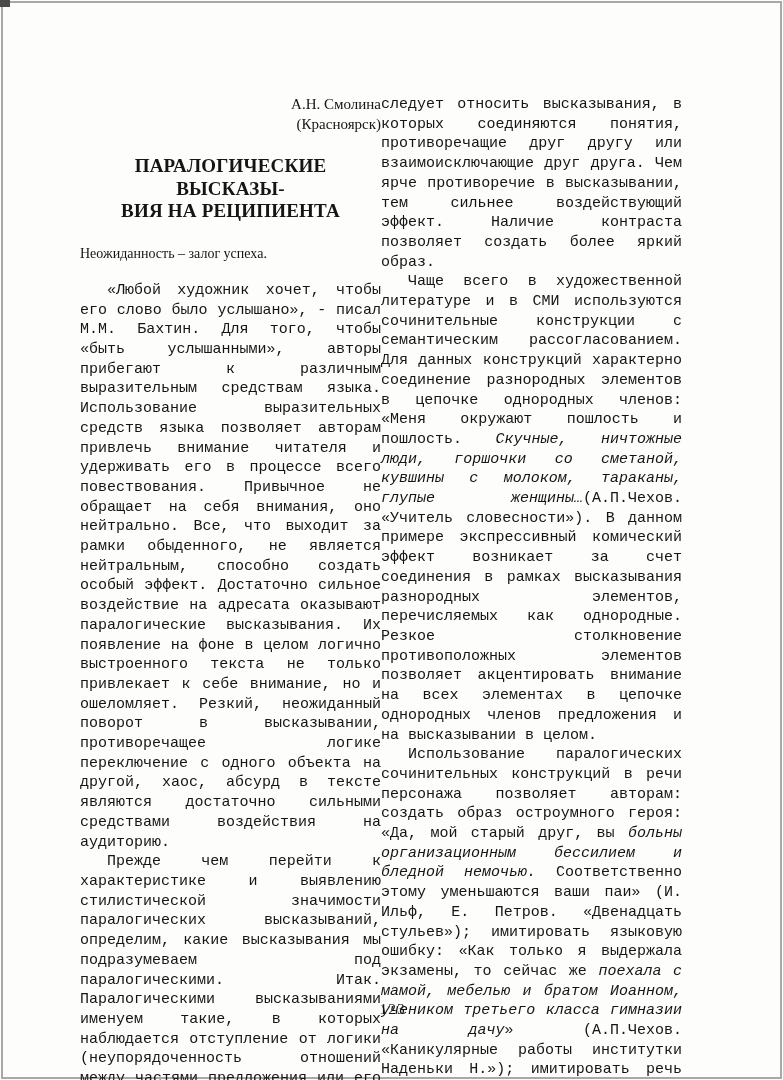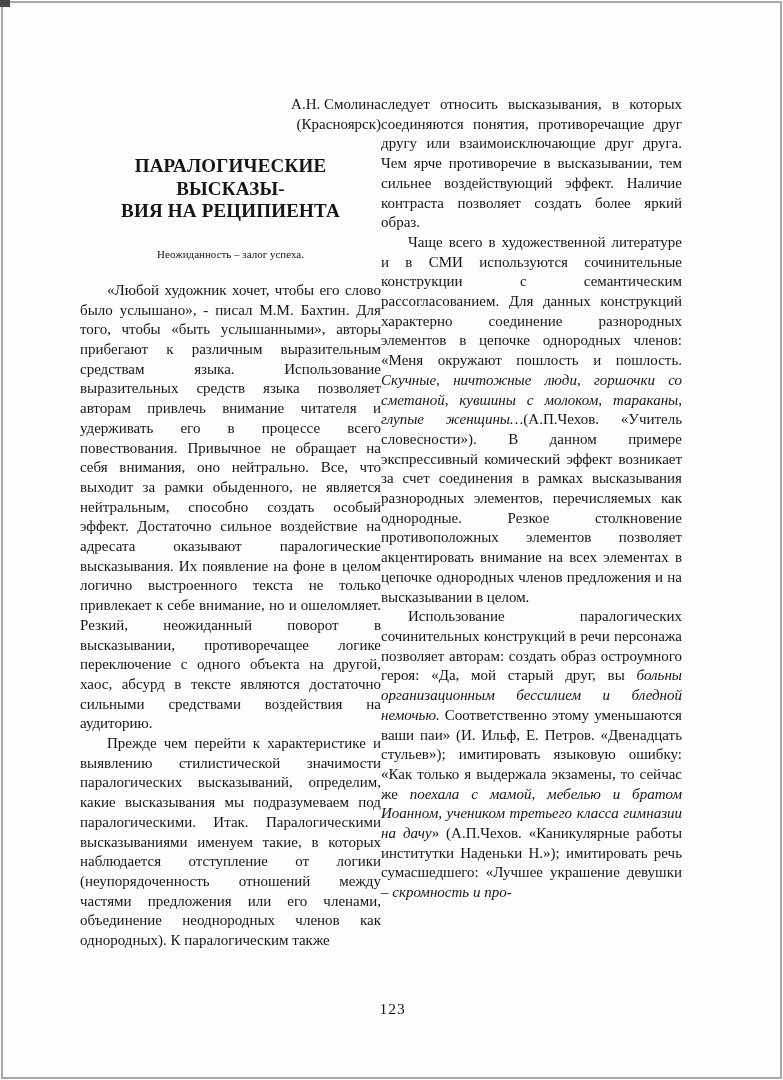--- a/index.html
+++ b/index.html
@@ -52,27 +52,28 @@
   }
   .article-title {
     text-align: center;
     font-weight: bold;
     font-size: 19px;
     line-height: 22.5px;
     letter-spacing: 0.2px;
     margin-bottom: 21px;
   }
   .epigraph {
-    text-align: center;
-    font-size: 11px;
+    text-align: left;
+    font-size: 14px;
     line-height: 20px;
     margin-bottom: 17px;
   }
   .paragraphs p {
     margin: 0;
+    font-family: Liberation Mono, monospace;
   }
   .paragraphs p.indent {
     text-indent: 27px;
   }
   .italic {
     font-style: italic;
   }
   .page-number {
     position: absolute;
     left: 84px;

